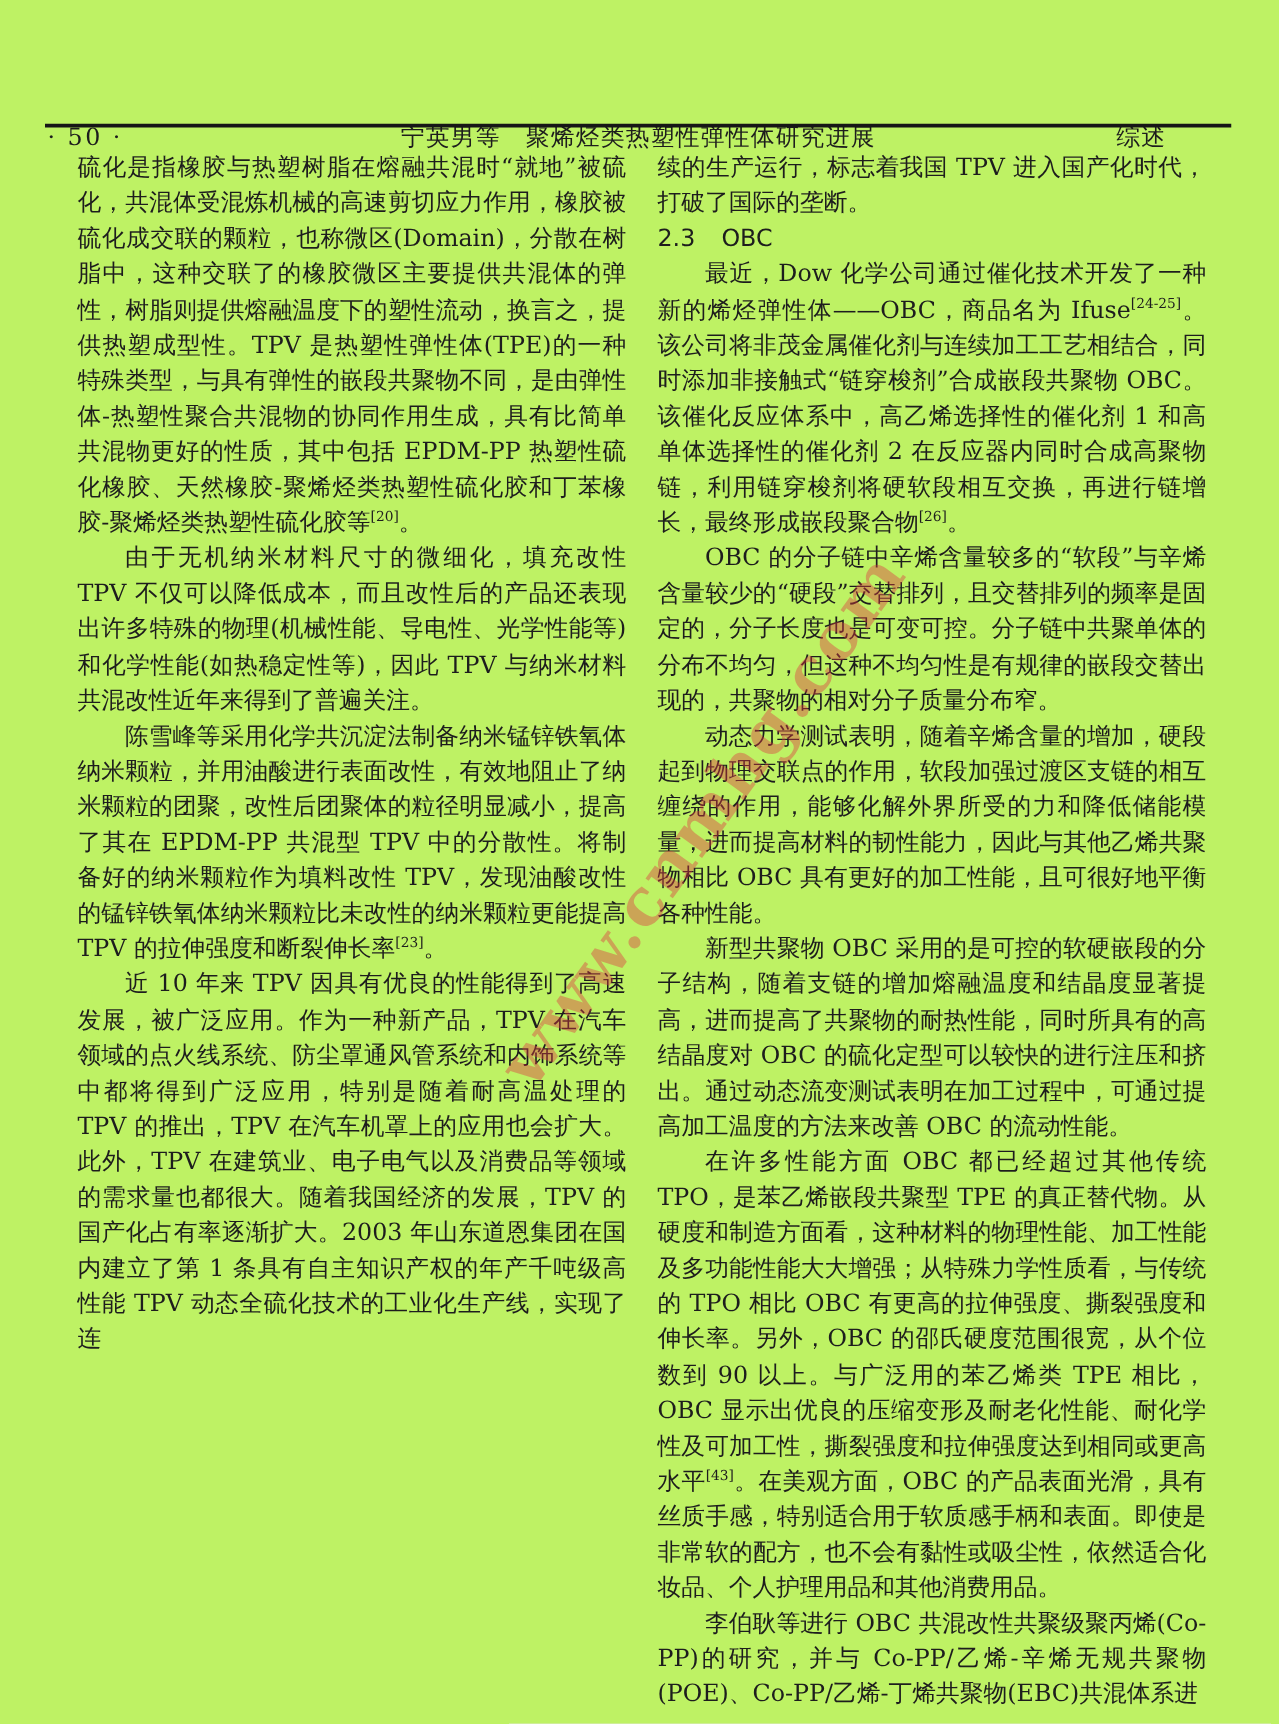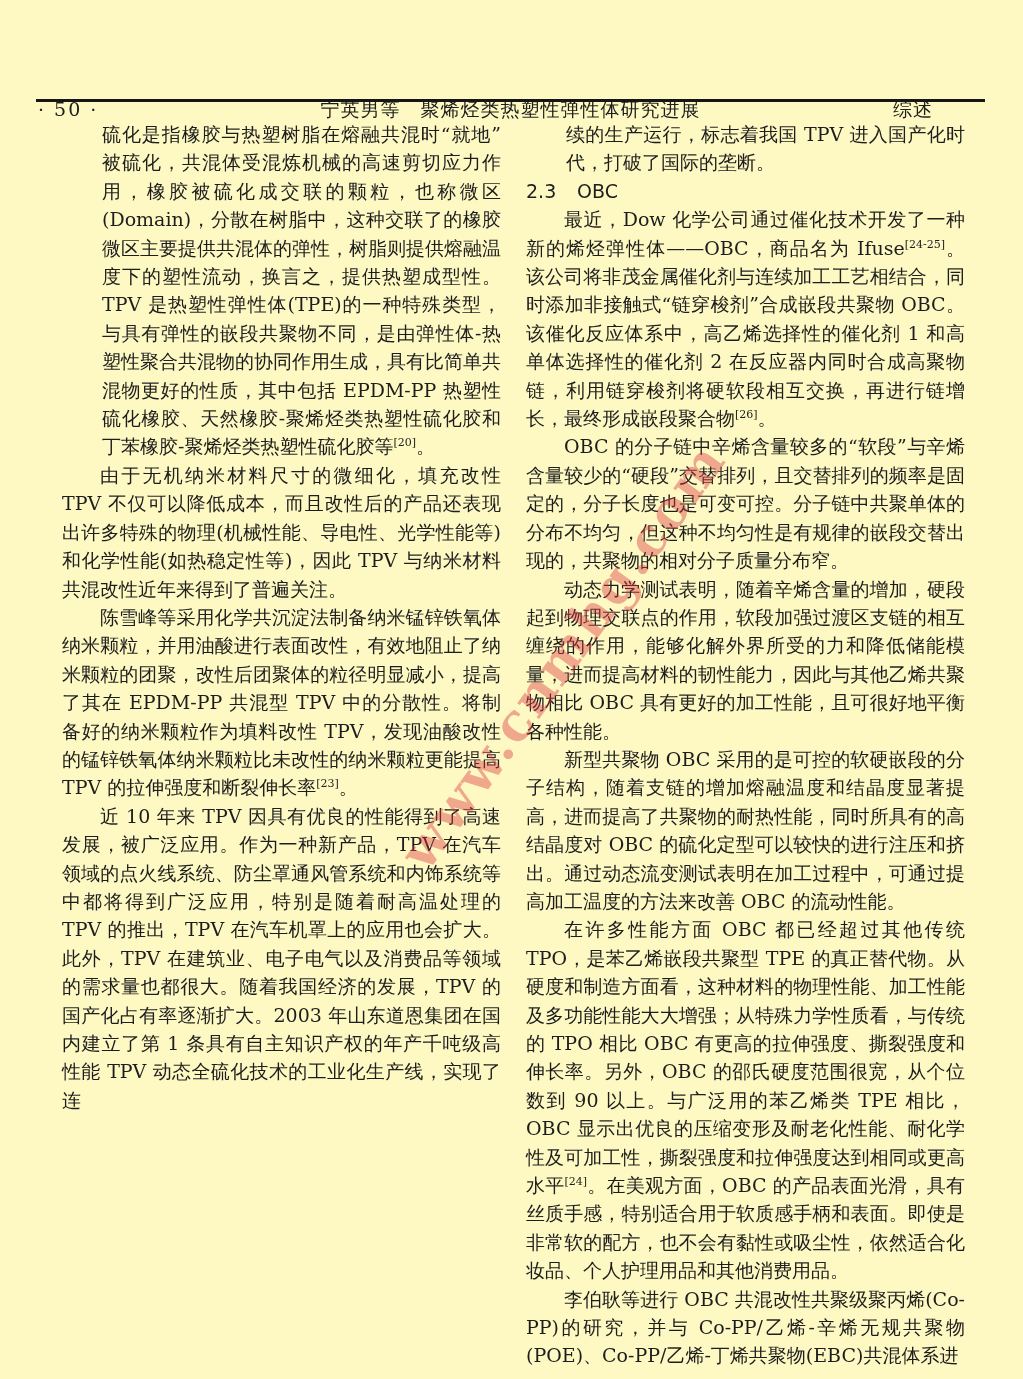--- a/index.html
+++ b/index.html
@@ -1,20 +1,20 @@
 <!DOCTYPE html>
 <html lang="zh"><head>
 <meta charset="utf-8">
 <style>
   html,body { margin:0; padding:0; background:#e8e8e6; }
   .page {
     position:relative;
     width:1023px; height:1379px;
     margin:0 auto;
-    background:#fef9c3;
+    background:#bef264;
     overflow:hidden;
     font-family:"DejaVu Serif","Liberation Serif",serif;
     color:#1d1d1d;
   }
   .page-header {
     position:absolute;
     top:64px; left:38px; right:40px;
     display:flex; align-items:baseline;
     font-size:19px;
   }
@@ -32,21 +32,21 @@
   }
   .col { width:439px; }
   .col p {
     margin:0;
     font-size:19px;
     line-height:28.4px;
     text-align:justify;
     text-indent:2em;
     word-break:break-word;
   }
-  .col p.cont { text-indent:0;margin-left:40px; }
+  .col p.cont { text-indent:0; }
   .col sup { font-size:11px; line-height:0; vertical-align:super; }
   .col h3 {
     margin:0;
     font-size:19px;
     line-height:28.4px;
     font-weight:normal;
     font-family:"DejaVu Sans","Liberation Sans",sans-serif;
   }
   .col h3 .h-label { margin-left:1.1em; }
   .watermark {
@@ -84,21 +84,21 @@
       <p><span>近 10 年来 TPV 因具有优良的性能得到了高速发展，被广泛应用。作为一种新产品，TPV 在汽车领域的点火线系统、防尘罩通风管系统和内饰系统等中都将得到广泛应用，特别是随着耐高温处理的 TPV 的推出，TPV 在汽车机罩上的应用也会扩大。此外，TPV 在建筑业、电子电气以及消费品等领域的需求量也都很大。随着我国经济的发展，TPV 的国产化占有率逐渐扩大。2003 年山东道恩集团在国内建立了第 1 条具有自主知识产权的年产千吨级高性能 TPV 动态全硫化技术的工业化生产线，实现了连</span></p>
     </div>
 
     <div class="col">
       <p class="cont"><span>续的生产运行，标志着我国 TPV 进入国产化时代，打破了国际的垄断。</span></p>
       <h3><span>2.3</span><span class="h-label">OBC</span></h3>
       <p><span>最近，Dow 化学公司通过催化技术开发了一种新的烯烃弹性体——OBC，商品名为 Ifuse</span><sup>[24-25]</sup><span>。该公司将非茂金属催化剂与连续加工工艺相结合，同时添加非接触式“链穿梭剂”合成嵌段共聚物 OBC。该催化反应体系中，高乙烯选择性的催化剂 1 和高单体选择性的催化剂 2 在反应器内同时合成高聚物链，利用链穿梭剂将硬软段相互交换，再进行链增长，最终形成嵌段聚合物</span><sup>[26]</sup><span>。</span></p>
       <p><span>OBC 的分子链中辛烯含量较多的“软段”与辛烯含量较少的“硬段”交替排列，且交替排列的频率是固定的，分子长度也是可变可控。分子链中共聚单体的分布不均匀，但这种不均匀性是有规律的嵌段交替出现的，共聚物的相对分子质量分布窄。</span></p>
       <p><span>动态力学测试表明，随着辛烯含量的增加，硬段起到物理交联点的作用，软段加强过渡区支链的相互缠绕的作用，能够化解外界所受的力和降低储能模量，进而提高材料的韧性能力，因此与其他乙烯共聚物相比 OBC 具有更好的加工性能，且可很好地平衡各种性能。</span></p>
       <p><span>新型共聚物 OBC 采用的是可控的软硬嵌段的分子结构，随着支链的增加熔融温度和结晶度显著提高，进而提高了共聚物的耐热性能，同时所具有的高结晶度对 OBC 的硫化定型可以较快的进行注压和挤出。通过动态流变测试表明在加工过程中，可通过提高加工温度的方法来改善 OBC 的流动性能。</span></p>
-      <p><span>在许多性能方面 OBC 都已经超过其他传统 TPO，是苯乙烯嵌段共聚型 TPE 的真正替代物。从硬度和制造方面看，这种材料的物理性能、加工性能及多功能性能大大增强；从特殊力学性质看，与传统的 TPO 相比 OBC 有更高的拉伸强度、撕裂强度和伸长率。另外，OBC 的邵氏硬度范围很宽，从个位数到 90 以上。与广泛用的苯乙烯类 TPE 相比，OBC 显示出优良的压缩变形及耐老化性能、耐化学性及可加工性，撕裂强度和拉伸强度达到相同或更高水平</span><sup>[24]</sup><span>。在美观方面，OBC 的产品表面光滑，具有丝质手感，特别适合用于软质感手柄和表面。即使是非常软的配方，也不会有黏性或吸尘性，依然适合化妆品、个人护理用品和其他消费用品。</span></p>
+      <p><span>在许多性能方面 OBC 都已经超过其他传统 TPO，是苯乙烯嵌段共聚型 TPE 的真正替代物。从硬度和制造方面看，这种材料的物理性能、加工性能及多功能性能大大增强；从特殊力学性质看，与传统的 TPO 相比 OBC 有更高的拉伸强度、撕裂强度和伸长率。另外，OBC 的邵氏硬度范围很宽，从个位数到 90 以上。与广泛用的苯乙烯类 TPE 相比，OBC 显示出优良的压缩变形及耐老化性能、耐化学性及可加工性，撕裂强度和拉伸强度达到相同或更高水平</span><sup>[43]</sup><span>。在美观方面，OBC 的产品表面光滑，具有丝质手感，特别适合用于软质感手柄和表面。即使是非常软的配方，也不会有黏性或吸尘性，依然适合化妆品、个人护理用品和其他消费用品。</span></p>
       <p><span>李伯耿等进行 OBC 共混改性共聚级聚丙烯(Co-PP)的研究，并与 Co-PP/乙烯-辛烯无规共聚物(POE)、Co-PP/乙烯-丁烯共聚物(EBC)共混体系进</span></p>
     </div>
 
   </div>
 
   <div class="watermark">www.cnmhg.com</div>
 
 </div>
 
 </body></html>

